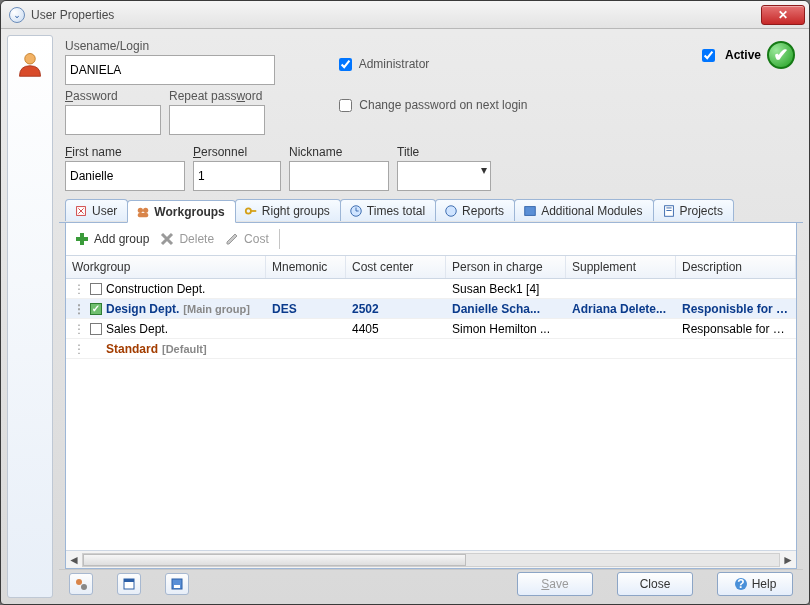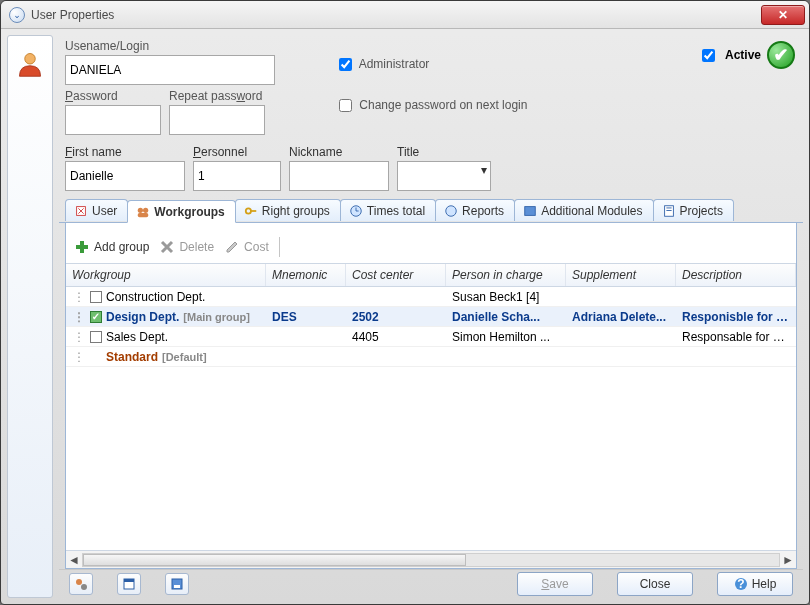--- a/index.html
+++ b/index.html
@@ -90,31 +90,31 @@
   }
   .tab.active { background: #fff; font-weight: bold; position: relative; top: 1px; border-bottom: 1px solid #fff; }
   .tab .ticon { width: 14px; height: 14px; display:inline-block; }
 
   .tab-body {
     border: 1px solid #9db6d6; border-top: none; background: #fff;
     margin: 0 6px; flex: 1; display: flex; flex-direction: column;
     min-height: 320px;
   }
   .toolbar {
-    display: flex; align-items: center; gap: 10px; padding: 6px 8px; margin-top: 8px;
+    display: flex; align-items: center; gap: 10px; padding: 6px 8px;
   }
   .tbtn { display: flex; align-items: center; gap: 4px; color:#333; cursor: pointer; }
   .tbtn.disabled { color:#9a9a9a; cursor: default; }
   .tbtn .ticon { width:16px; height:16px; }
   .vsep { width:1px; height:20px; background:#c5c5c5; }
 
   .grid { flex:1; overflow:hidden; display:flex; flex-direction:column; }
   .ghead, .grow { display:grid; grid-template-columns: 200px 80px 100px 120px 110px 1fr; }
   .ghead { background: linear-gradient(#fdfdfd,#eef3fa); border-top:1px solid #cdd7e4; border-bottom:1px solid #cdd7e4; }
-  .ghead .gh { padding: 4px 6px; color:#333; border-right:1px solid #e0e6ef;font-style:italic; }
+  .ghead .gh { padding: 4px 6px; color:#333; border-right:1px solid #e0e6ef; }
   .gbody { flex:1; overflow:auto; }
   .grow { border-bottom:1px solid #f0f0f0; align-items:center; height:20px; }
   .grow.sel { background:#eaf1fb; color:#0b3b8c; font-weight:bold; }
   .gc { padding: 0 6px; white-space:nowrap; overflow:hidden; text-overflow:ellipsis; }
   .gc.wg { display:flex; align-items:center; gap:4px; padding-left:6px; }
   .tree-elbow { color:#9a9a9a; width:14px; text-align:center; font-family:monospace; }
   .wg-name.standard { color:#a33d00; font-weight:bold; }
   .wg-tag { color:#888; font-weight:bold; font-size:11px; }
   .rowchk { width:12px; height:12px; border:1px solid #7a7a7a; background:#fff; display:inline-flex; align-items:center; justify-content:center; }
   .rowchk.checked { background:#6fbf6f; border-color:#2e7d32; color:#fff; font-size:10px; }

